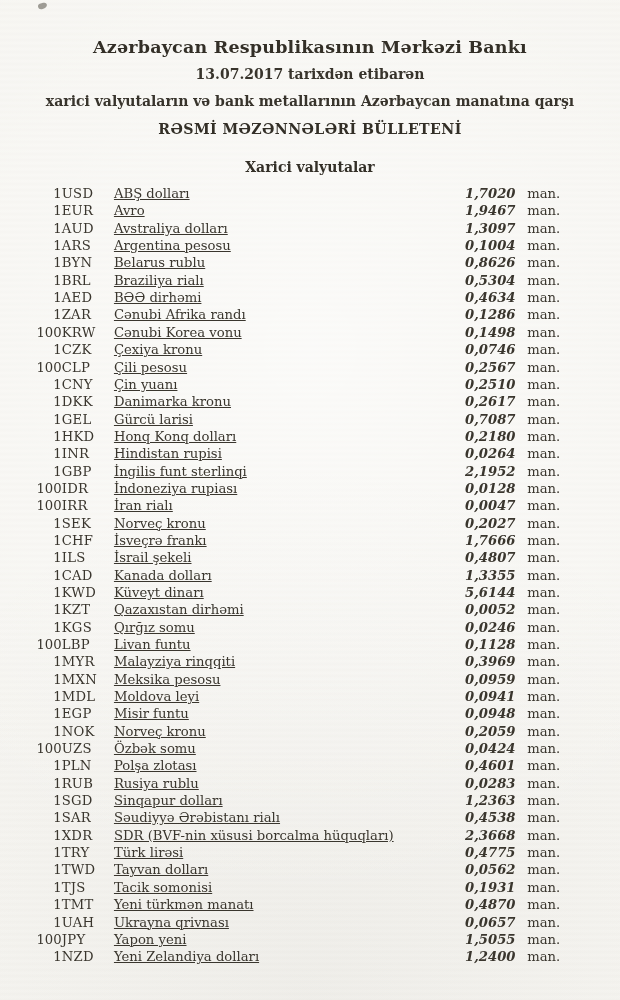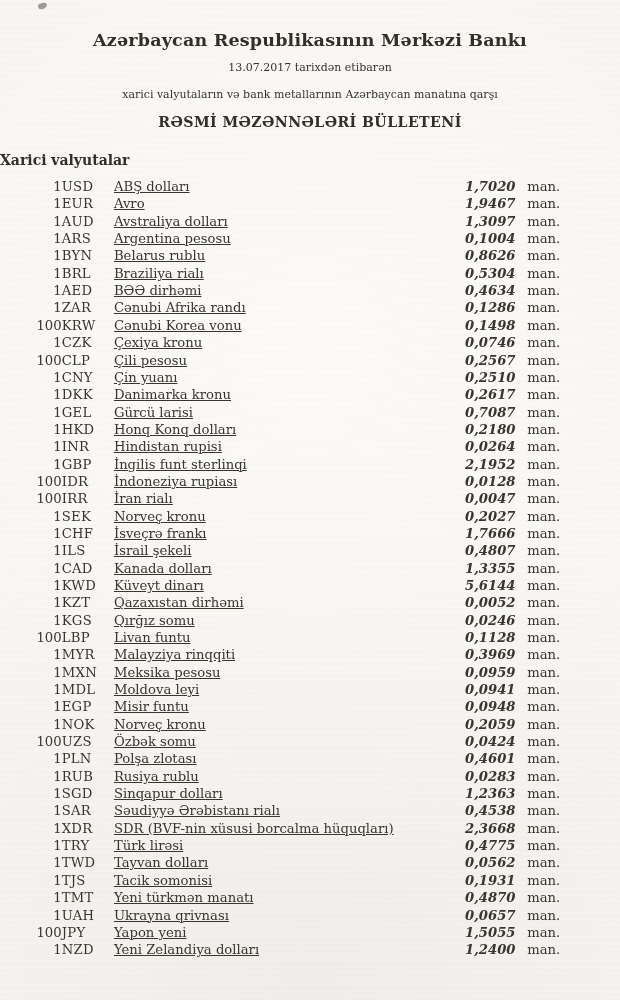--- a/index.html
+++ b/index.html
@@ -28,43 +28,43 @@
     content: "";
     position: absolute;
     left: 38px; top: 3px;
     width: 9px; height: 6px;
     background: rgba(70,65,55,0.5);
     border-radius: 50% 40% 60% 50%;
     transform: rotate(-12deg);
   }
   .hdr { text-align: center; }
   .bank-name {
-    margin: 5px 0 5px 0;
+    margin: 12px 0 5px 0;
     font-size: 17.5px;
     font-weight: bold;
     letter-spacing: 0.2px;
     color: #332f27;
   }
   .hdr-line {
-    font-size: 11px;
-    font-weight: normal;
+    font-size: 14px;
+    font-weight: bold;
     line-height: 19px;
     color: #38342c;
     margin-top: 8px;
   }
   .bulletin-title {
     font-size: 14.2px;
     font-weight: bold;
     letter-spacing: 0.4px;
     margin-top: 10px;
     color: #332f27;
   }
   .section-title {
     margin: 22px 0 0 0;
-    text-align: left;
+    text-align: center;
     font-size: 14px;
     font-weight: bold;
     color: #332f27;
   }
   table.rates {
     margin: 10px 0 0 24px;
     border-collapse: collapse;
     table-layout: fixed;
     width: 548px;
   }

